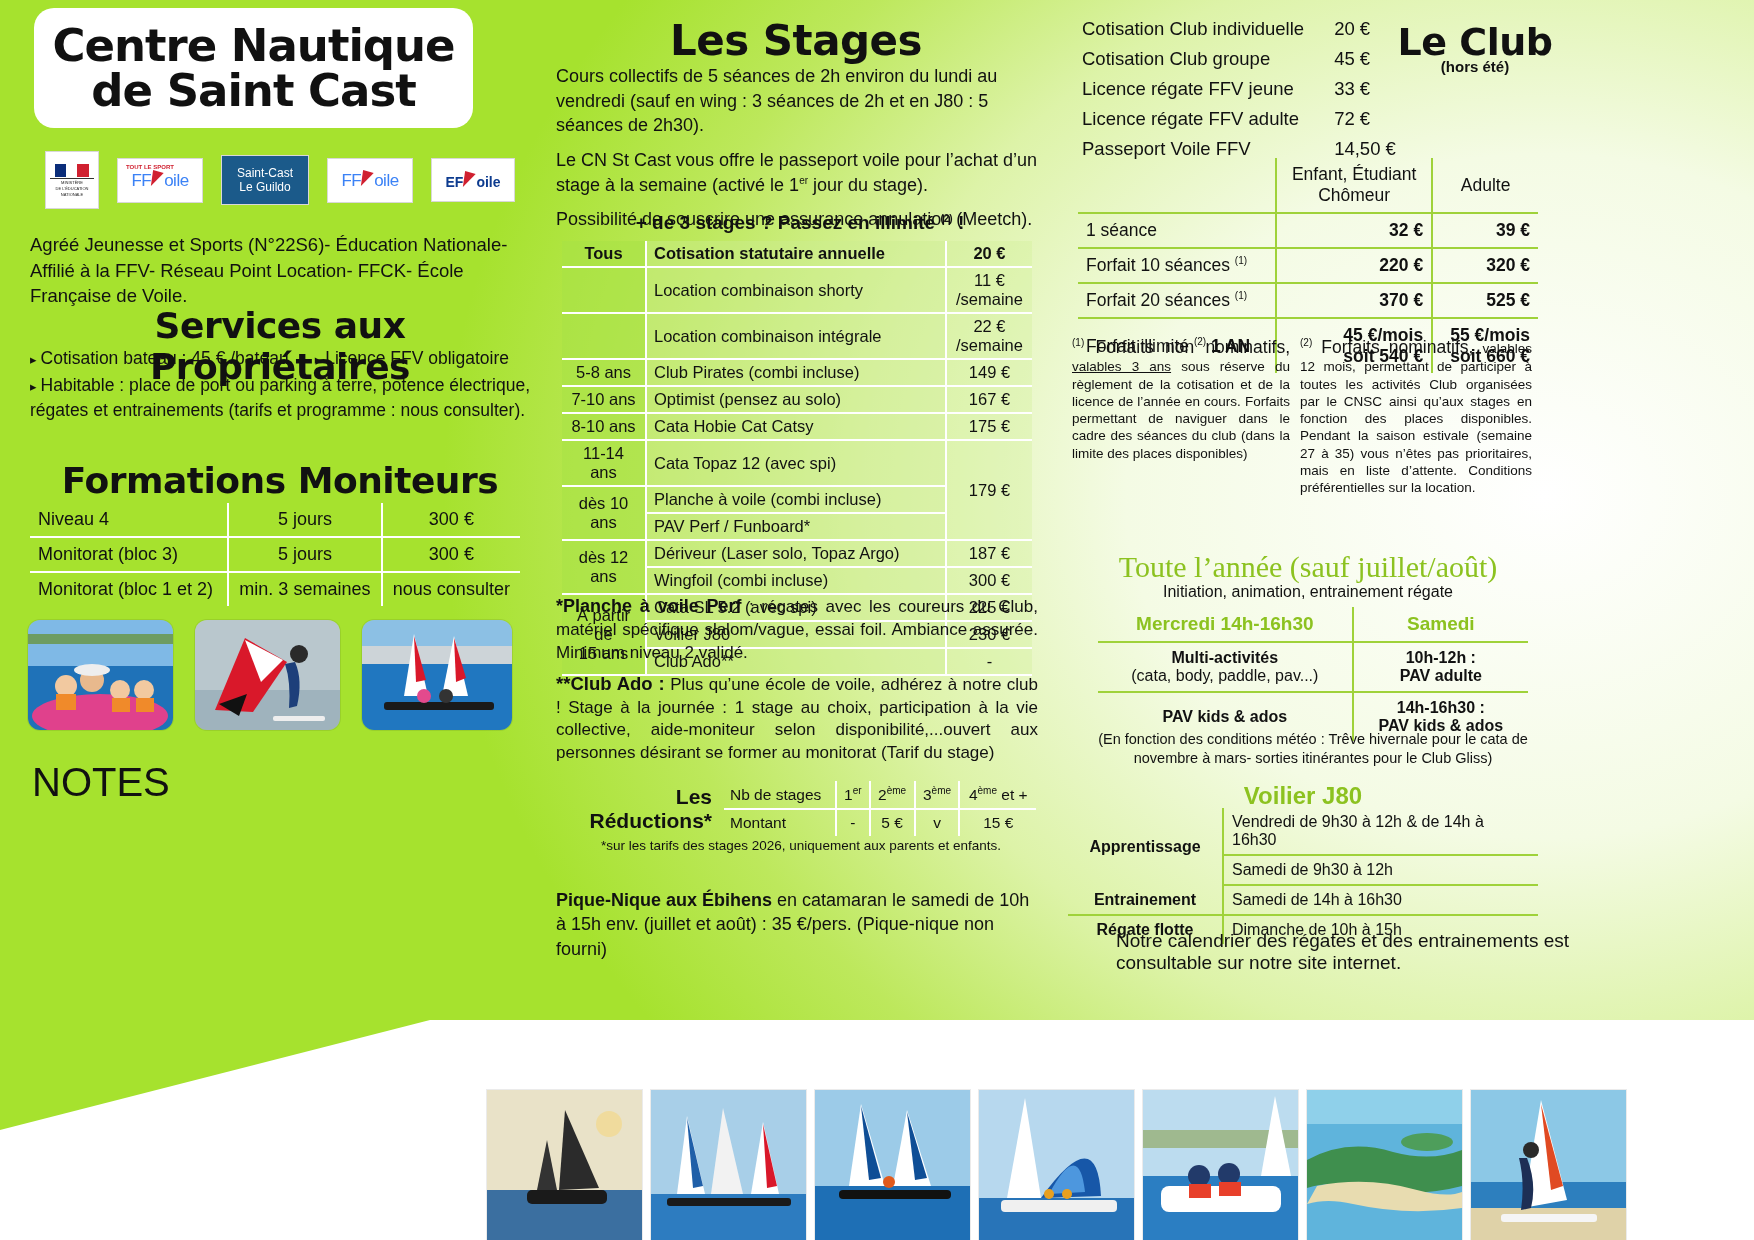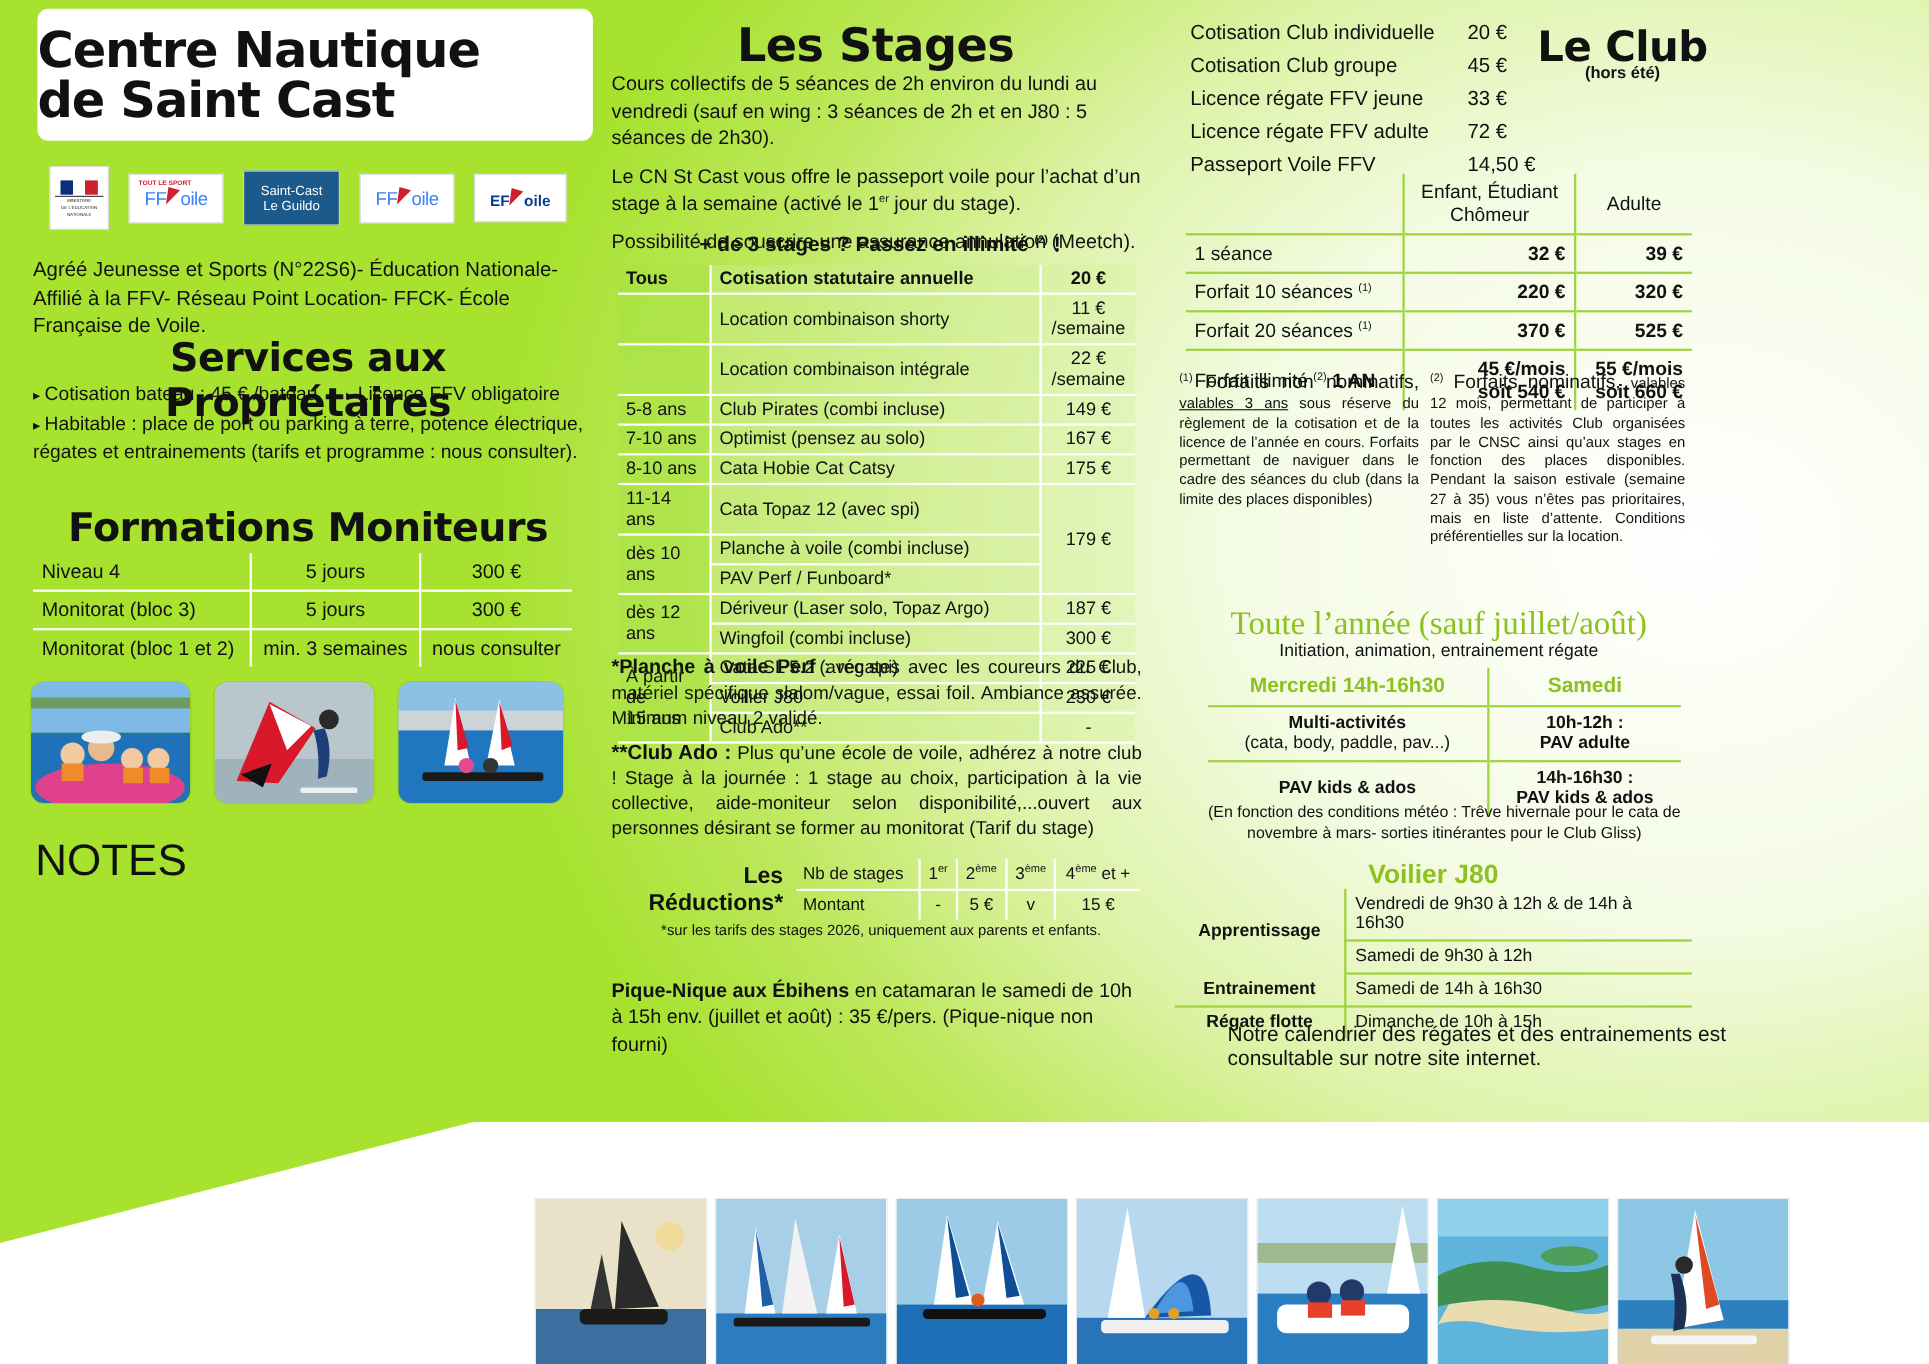--- a/index.html
+++ b/index.html
@@ -18,23 +18,23 @@
       linear-gradient(100deg,#8fdd17 0%, #9fe426 30%, #c9ef7d 58%, #eefad6 78%, #ffffff 100%);
   }
   .bottomwhite{
     position:absolute; left:0; bottom:0; width:1754px; height:300px;
     background:#fff;
     clip-path: polygon(0 300px, 0 190px, 430px 80px, 1754px 80px, 1754px 300px);
   }
 
   
   .title-card{
-    position:absolute; left:34px; top:8px; width:505px; height:120px;
-    background:#fff; border-radius:10px;
-    display:flex; flex-direction:column; align-items:flex-start; justify-content:center;
+    position:absolute; left:34px; top:8px; width:439px; height:120px;
+    background:#fff; border-radius:20px;
+    display:flex; flex-direction:column; align-items:center; justify-content:center;
   }
   .title-card .l1, .title-card .l2{
     font-family:"DejaVu Sans", sans-serif;
     font-weight:bold; color:#111; letter-spacing:-1px; line-height:1.0;
   }
   .title-card .l1{ font-size:45px; }
   .title-card .l2{ font-size:45px; }
 
   .logos{ position:absolute; left:45px; top:152px; width:500px; height:56px; display:flex; gap:18px; align-items:center;}
   .logo{ background:#fff; border:1px solid #d8d8d8; display:flex; align-items:center; justify-content:center; position:relative; overflow:hidden;}
@@ -92,21 +92,21 @@
     position:absolute; left:570px; top:212px; width:460px; text-align:center;
     font-weight:bold; font-size:19px; color:#111;
   }
   sup{ font-size:10px; }
 
   table.stages{
     position:absolute; left:562px; top:241px; width:470px; border-collapse:collapse;
     font-size:16.5px; color:#111;
   }
   table.stages td{ padding:3px 7px; border-bottom:2px solid #fff; border-right:2px solid #fff;}
-  table.stages td.age{ width:84px; background:rgba(168,226,70,.55);}
+  table.stages td.age{ width:84px; text-align:center; background:rgba(168,226,70,.55);}
   table.stages td.lbl{ background:rgba(205,238,145,.45);margin-left:16px;}
   table.stages td.pr{ width:86px; text-align:center; background:rgba(205,238,145,.30); border-right:none;}
   table.stages td.hd{ font-weight:bold; }
 
   .note-perf{ position:absolute; left:556px; top:595px; width:482px; font-size:17px; line-height:1.33; color:#111; text-align:justify;}
   .note-perf b{ font-size:18px;}
   .note-ado{ position:absolute; left:556px; top:672px; width:482px; font-size:17px; line-height:1.33; color:#111; text-align:justify;}
   .note-ado b{ font-size:18.5px;}
 
   .red-wrap{ position:absolute; left:562px; top:781px; width:478px; display:flex; align-items:center;}

